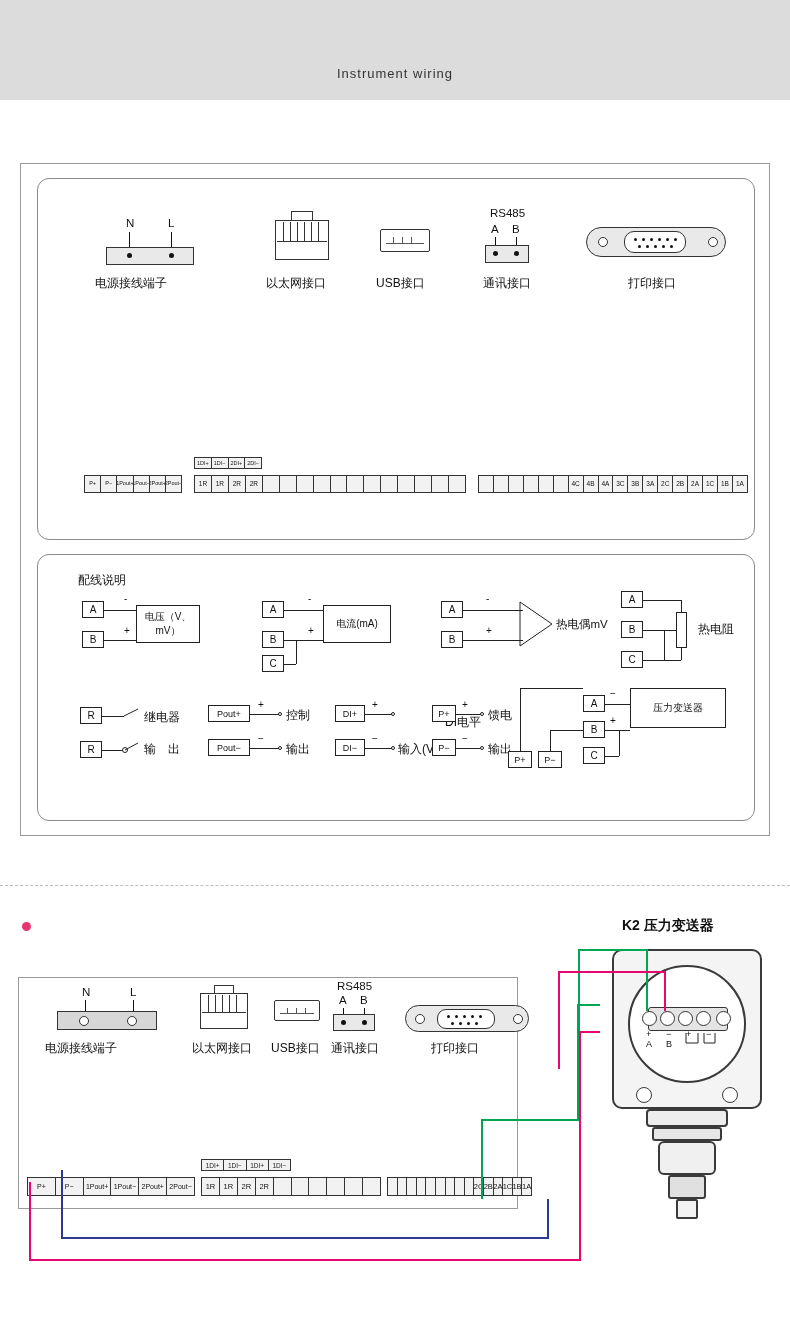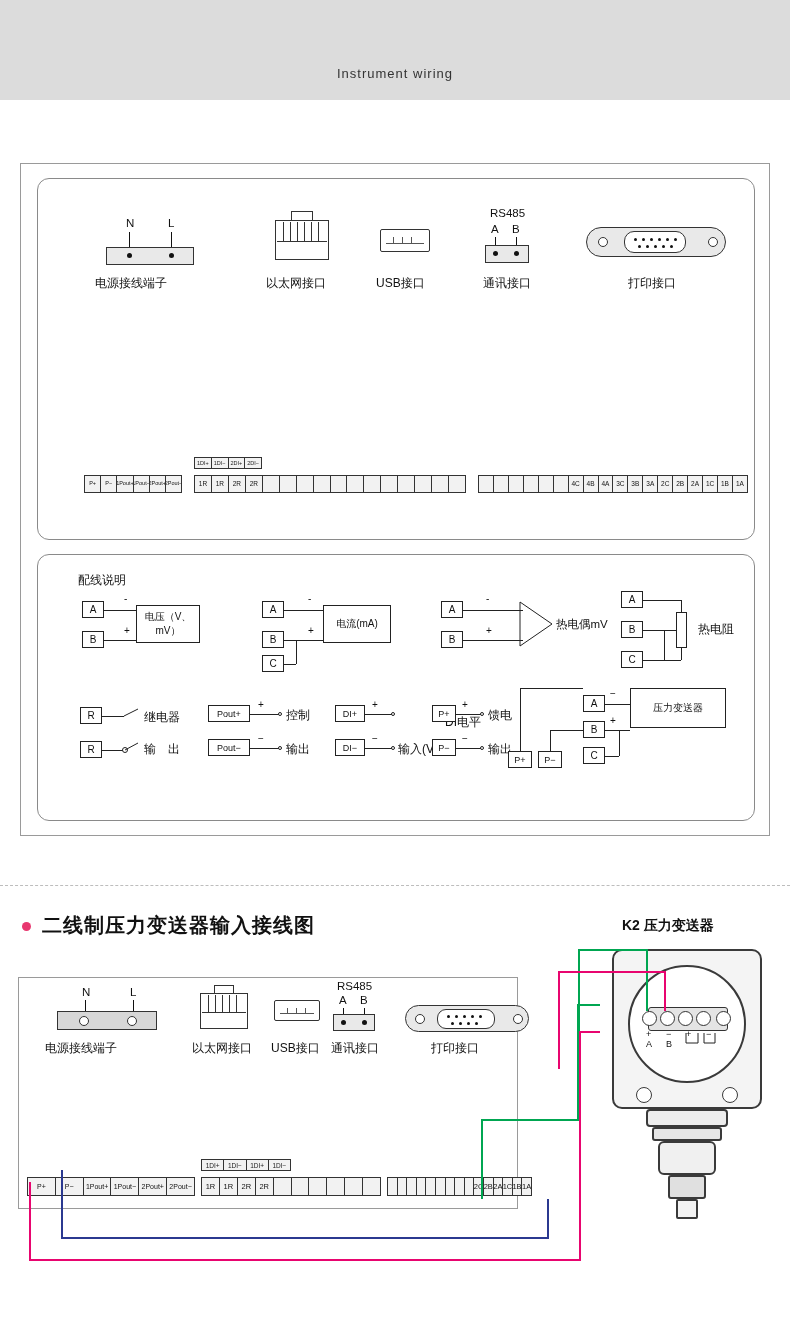--- a/index.html
+++ b/index.html
@@ -551,21 +551,20 @@
         <div class="wire wire-v" style="left:512px; top:175px; height:21px;"></div>
         <div class="wire wire-h" style="left:512px; top:175px; width:33px;"></div>
         <div class="wire wire-h" style="left:540px; top:133px; width:5px;"></div>
       </div>
     </div>
   </div>
 
   <div class="divider"></div>
 
   <div class="bullet"></div>
-  <div class="sec2-title">二线制压力变送器输入接线图</div>
 
   <div class="panel2">
 
     <div>
       <div class="lbl" style="left:63px; top:8px;">N</div>
       <div class="lbl" style="left:111px; top:8px;">L</div>
       <div class="vline" style="left:66px; top:22px; height:16px;"></div>
       <div class="vline" style="left:114px; top:22px; height:16px;"></div>
       <div class="power-term" style="left:38px; top:33px; width:100px; height:19px; background:#d7d7d7;"></div>
       <div class="tx-screw" style="left:60px; top:38px; width:10px; height:10px;"></div>

